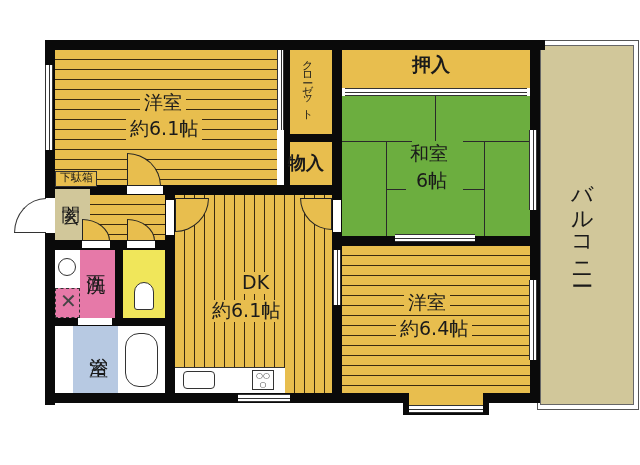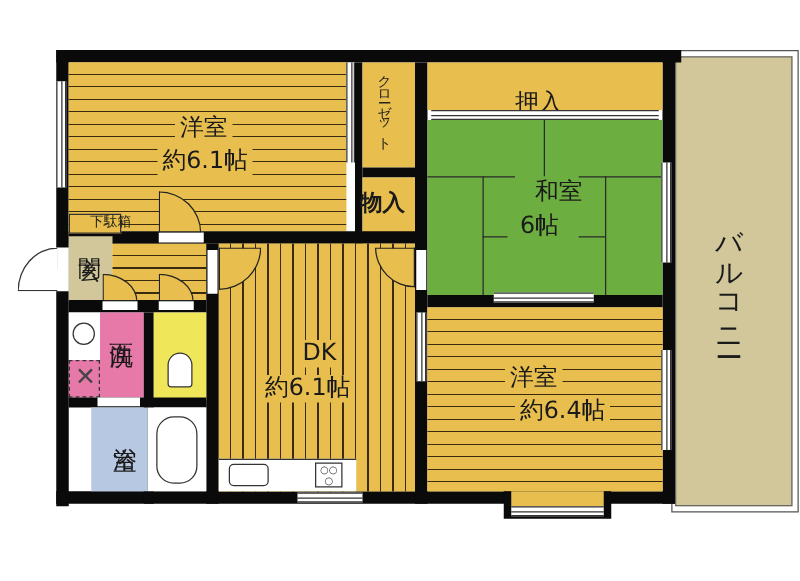--- a/index.html
+++ b/index.html
@@ -50,56 +50,56 @@
 <div class="label" style="left:300px; top:52px; font-size:11px; writing-mode:vertical-rl;">クローゼット</div>
 <div class="abs wall" style="left:290px; top:134px; width:50px; height:8px;"></div>
 
 <div class="abs plain-yellow" style="left:290px; top:142px; width:42px; height:45px;"></div>
 <div class="label" style="left:288px; top:153px; font-size:18px;font-weight:bold;">物入</div>
 <div class="abs door-gap" style="left:296px; top:187px; width:28px; height:6px; border:1px solid #888;"></div>
 
 <div class="abs wall" style="left:332px; top:50px; width:10px; height:353px;"></div>
 
 <div class="abs plain-yellow" style="left:342px; top:50px; width:188px; height:38px;"></div>
-<div class="label" style="left:412px; top:72px; font-size:19px;">押入</div>
+<div class="label" style="left:412px; top:54px; font-size:19px;font-weight:bold;">押入</div>
 <div class="abs window-h" style="left:345px; top:88px; width:182px; height:8px;"></div>
 
 <div class="abs tatami" style="left:342px; top:96px; width:188px; height:140px;"></div>
 <div class="tline" style="left:435px; top:96px; width:1px; height:45px;"></div>
 <div class="tline" style="left:342px; top:141px; width:70px; height:1px;"></div>
 <div class="tline" style="left:463px; top:141px; width:67px; height:1px;"></div>
 <div class="tline" style="left:386px; top:141px; width:1px; height:95px;"></div>
 <div class="tline" style="left:484px; top:141px; width:1px; height:95px;"></div>
 <div class="tline" style="left:386px; top:189px; width:20px; height:1px;"></div>
 <div class="tline" style="left:463px; top:189px; width:21px; height:1px;"></div>
-<div class="label" style="left:428px; top:143px; font-size:19px;">和室</div>
+<div class="label" style="left:410px; top:143px; font-size:19px;">和室</div>
 <div class="label" style="left:416px; top:170px; font-size:19px;">6帖</div>
 <div class="abs window-v" style="left:529px; top:130px; width:8px; height:80px;"></div>
 
 <div class="abs wall" style="left:342px; top:236px; width:188px; height:10px;"></div>
 <div class="abs window-h" style="left:395px; top:234px; width:80px; height:8px;"></div>
 
 <div class="abs floor-h" style="left:342px; top:246px; width:188px; height:147px;"></div>
 <div class="label label-bg" style="left:404px; top:292px; font-size:19px;">洋室</div>
-<div class="label label-bg" style="left:412px; top:318px; font-size:19px;">約6.4帖</div>
+<div class="label label-bg" style="left:396px; top:318px; font-size:19px;">約6.4帖</div>
 <div class="abs window-v" style="left:333px; top:250px; width:8px; height:55px;"></div>
 <div class="abs window-v" style="left:529px; top:280px; width:8px; height:80px;"></div>
 
 <div class="abs wall" style="left:403px; top:393px; width:86px; height:22px;"></div>
 <div class="abs plain-yellow" style="left:409px; top:393px; width:74px; height:12px;"></div>
 <div class="abs window-h" style="left:409px; top:405px; width:74px; height:8px;"></div>
 
 <div class="abs window-v" style="left:45px; top:65px; width:8px; height:85px;"></div>
 
 <div class="abs wall" style="left:55px; top:185px; width:277px; height:10px;"></div>
 <div class="abs door-gap" style="left:127px; top:186px; width:36px; height:8px;"></div>
 <div class="abs swing" style="left:127px; top:153px; width:34px; height:33px; background:#e8be4e;"></div>
 
 <div class="abs plain-yellow" style="left:55px; top:171px; width:42px; height:16px; border:1px solid #333;"></div>
-<div class="label" style="left:72px; top:172px; font-size:11px;">下駄箱</div>
+<div class="label" style="left:60px; top:172px; font-size:11px;">下駄箱</div>
 
 <div class="abs beige" style="left:55px; top:189px; width:35px; height:52px;"></div>
 <div class="label" style="left:60px; top:192px; font-size:18px; writing-mode:vertical-rl;">玄関</div>
 <div class="abs door-gap" style="left:45px; top:198px; width:10px; height:35px;"></div>
 <div class="abs" style="left:14px; top:198px; width:32px; height:35px; border:1px solid #333; border-right:none; border-radius:100% 0 0 0 / 100% 0 0 0; background:#fff;"></div>
 
 <div class="abs floor-h" style="left:90px; top:195px; width:75px; height:45px;"></div>
 
 <div class="abs wall" style="left:165px; top:195px; width:10px; height:208px;"></div>
 <div class="abs door-gap" style="left:166px; top:200px; width:8px; height:35px;"></div>

